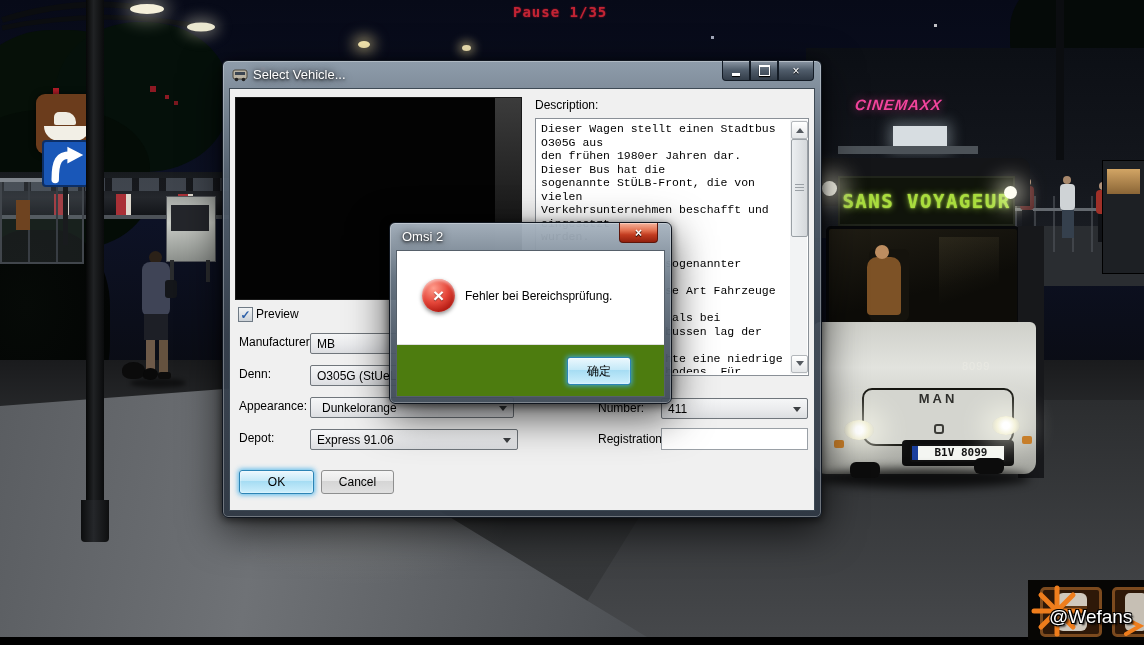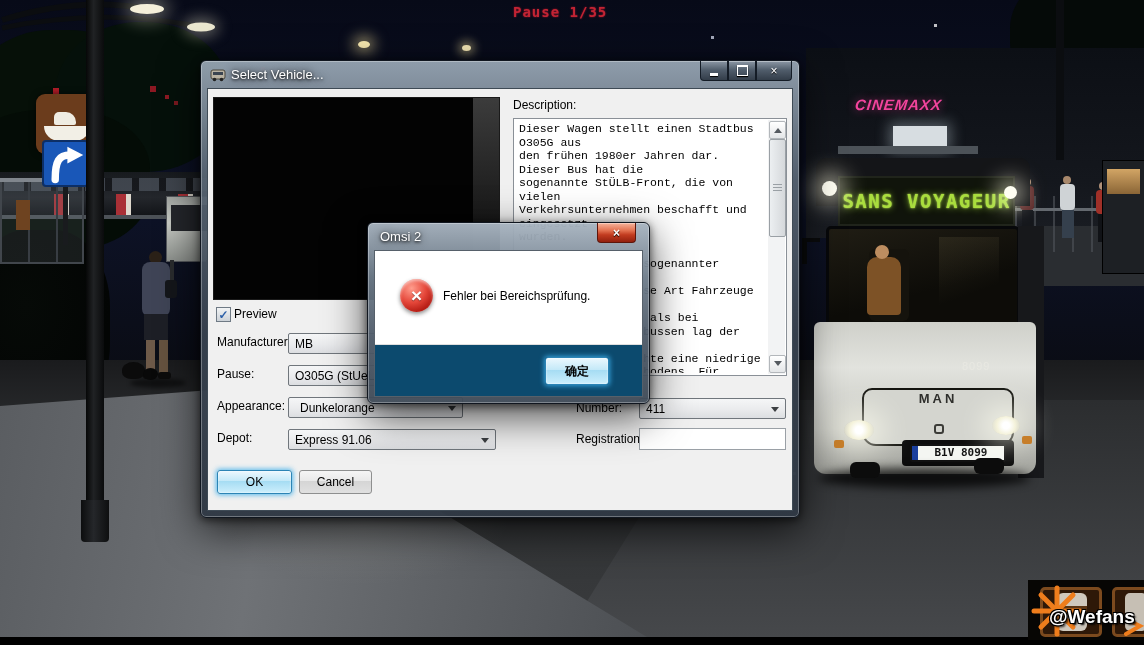--- a/index.html
+++ b/index.html
@@ -3,21 +3,21 @@
 <meta charset="utf-8">
 <style>
   html,body{margin:0;padding:0;background:#000;}
   #stage{position:relative;width:1144px;height:645px;overflow:hidden;
          font-family:"Liberation Sans",sans-serif;background:linear-gradient(180deg,#070a18 0%,#0d1226 34%,#0a0c14 58%,#08090c 78%,#050607 100%);}
   .abs{position:absolute;}
 
   
   .win{position:absolute;border-radius:6px;border:1px solid #10161f;
        background:linear-gradient(180deg,rgba(148,162,176,.96),rgba(86,99,113,.94) 26%,rgba(56,66,79,.94) 60%,rgba(47,56,68,.95));
-       box-shadow:0 12px 40px rgba(0,0,0,.7),0 2px 8px rgba(0,0,0,.6),inset 0 0 0 1px rgba(255,255,255,.30);}
+       box-shadow:0 12px 40px rgba(0,0,0,.7),0 2px 8px rgba(0,0,0,.6),inset 0 0 0 1px rgba(255,255,255,.30);margin-left:22px;}
   .client{position:absolute;left:6px;right:6px;bottom:6px;top:27px;background:#f0f0f0;border:1px solid #3e4a55;}
   .titlebar{position:absolute;top:0;left:0;right:0;height:27px;border-radius:6px 6px 0 0;}
   .title-text{position:absolute;top:6px;color:#fff;font-size:13px;text-shadow:0 1px 3px #000,0 0 8px rgba(0,0,0,.9);white-space:nowrap;}
   .capbtns{position:absolute;display:flex;}
   .capbtn{height:19px;display:flex;align-items:center;justify-content:center;color:#fff;font-size:12px;
           background:linear-gradient(180deg,rgba(140,152,165,.85),rgba(70,82,96,.85) 48%,rgba(42,52,64,.9));
           border:1px solid #141c26;border-top:none;text-shadow:0 1px 1px #000;box-shadow:inset 0 1px 0 rgba(255,255,255,.35);}
   .capbtn:first-child{border-radius:0 0 0 4px;}
   .capbtn:last-child{border-radius:0 0 4px 0;}
   .capbtn.red{background:linear-gradient(180deg,#f5b49c,#e2704f 40%,#c23c20 62%,#93200e);border-color:#5e150a;font-weight:bold;}
@@ -63,21 +63,21 @@
   .dest{position:absolute;left:838px;top:176px;width:177px;height:50px;background:#10140b;border:2px solid #20241b;
        box-sizing:border-box;display:flex;align-items:center;justify-content:center;}
   .dest span{font:bold 19px "DejaVu Sans Mono",monospace;letter-spacing:1.5px;color:#a9dd3d;
        text-shadow:0 0 7px rgba(160,220,50,.85),0 0 2px #d2f26a;}
   .fleetno{position:absolute;left:962px;top:360px;color:#e8e8e2;font-size:11px;letter-spacing:1px;}
   .manbrand{color:#2f2f2c;font-weight:bold;font-size:13px;letter-spacing:3px;}
   .plate{position:absolute;left:910px;top:444px;width:96px;height:18px;background:#f4f6f2;border:2px solid #121212;
        border-radius:2px;box-sizing:border-box;display:flex;align-items:flex-start;}
   .plate .eu{width:6px;height:100%;background:#1a3f9e;}
   .plate span{flex:1;text-align:center;font:bold 11px "DejaVu Sans Mono",monospace;color:#111;}
-  .wmtext{position:absolute;left:1049px;top:606px;color:#fff;font-weight:bold;font-size:19px;letter-spacing:0px;
+  .wmtext{position:absolute;left:1049px;top:606px;color:#fff;font-weight:normal;font-size:19px;letter-spacing:0px;
        text-shadow:-1px -1px 0 #000,1px -1px 0 #000,-1px 1px 0 #000,1px 1px 0 #000,2px 2px 2px #000;}
   .glow{position:absolute;border-radius:50%;}
   .fig-head{position:absolute;border-radius:50%;}
 </style>
 </head>
 <body>
 
 <div id="stage">
 
   <div class="abs" style="left:0;top:0;width:1144px;height:645px;">
@@ -298,28 +298,28 @@
         <span>✓</span>
       </div>
       <span class="label" style="left:26px;top:218px;">Preview</span>
 
       <span class="label" style="left:9px;top:246px;">Manufacturer:</span>
       <div class="combo" style="left:80px;top:244px;width:208px;">
         <span>MB</span>
         <span class="arrow"></span>
       </div>
 
-      <span class="label" style="left:9px;top:278px;">Pause:</span>
+      <span class="label" style="left:9px;top:278px;">Denn:</span>
       <div class="combo" style="left:80px;top:276px;width:208px;">
         <span>O305G (StUeLB)</span>
         <span class="arrow"></span>
       </div>
 
       <span class="label" style="left:9px;top:310px;">Appearance:</span>
-      <div class="combo" style="left:80px;top:308px;width:175px;padding-left:11px;">
+      <div class="combo" style="left:80px;top:308px;width:204px;padding-left:11px;">
         <span>Dunkelorange</span>
         <span class="arrow"></span>
       </div>
 
       <span class="label" style="left:9px;top:342px;">Depot:</span>
       <div class="combo" style="left:80px;top:340px;width:208px;">
         <span>Express 91.06</span>
         <span class="arrow"></span>
       </div>
 
@@ -379,21 +379,21 @@
         <div class="capbtn red" style="width:37px;border-radius:0 0 4px 4px;">
           <span>×</span>
         </div>
       </div>
     </div>
     <div class="client" style="background:#fff;border-color:#56606a;">
       <div class="erricon" style="left:25px;top:28px;">
         <span>×</span>
       </div>
       <span class="label" style="left:68px;top:38px;font-size:12px;">Fehler bei Bereichsprüfung.</span>
-      <div class="abs" style="left:0;right:0;bottom:0;height:51px;background:#0c4a6e;border-top:1px solid #dfdfdf;font-weight:bold;">
+      <div class="abs" style="left:0;right:0;bottom:0;height:51px;background:#4d7c0f;border-top:1px solid #dfdfdf;">
         <div class="btn default" style="left:170px;top:12px;width:62px;height:26px;font-family:'DejaVu Sans',sans-serif;">
           <span>确定</span>
         </div>
       </div>
     </div>
   </div>
 
 </div>
 
 </body></html>

